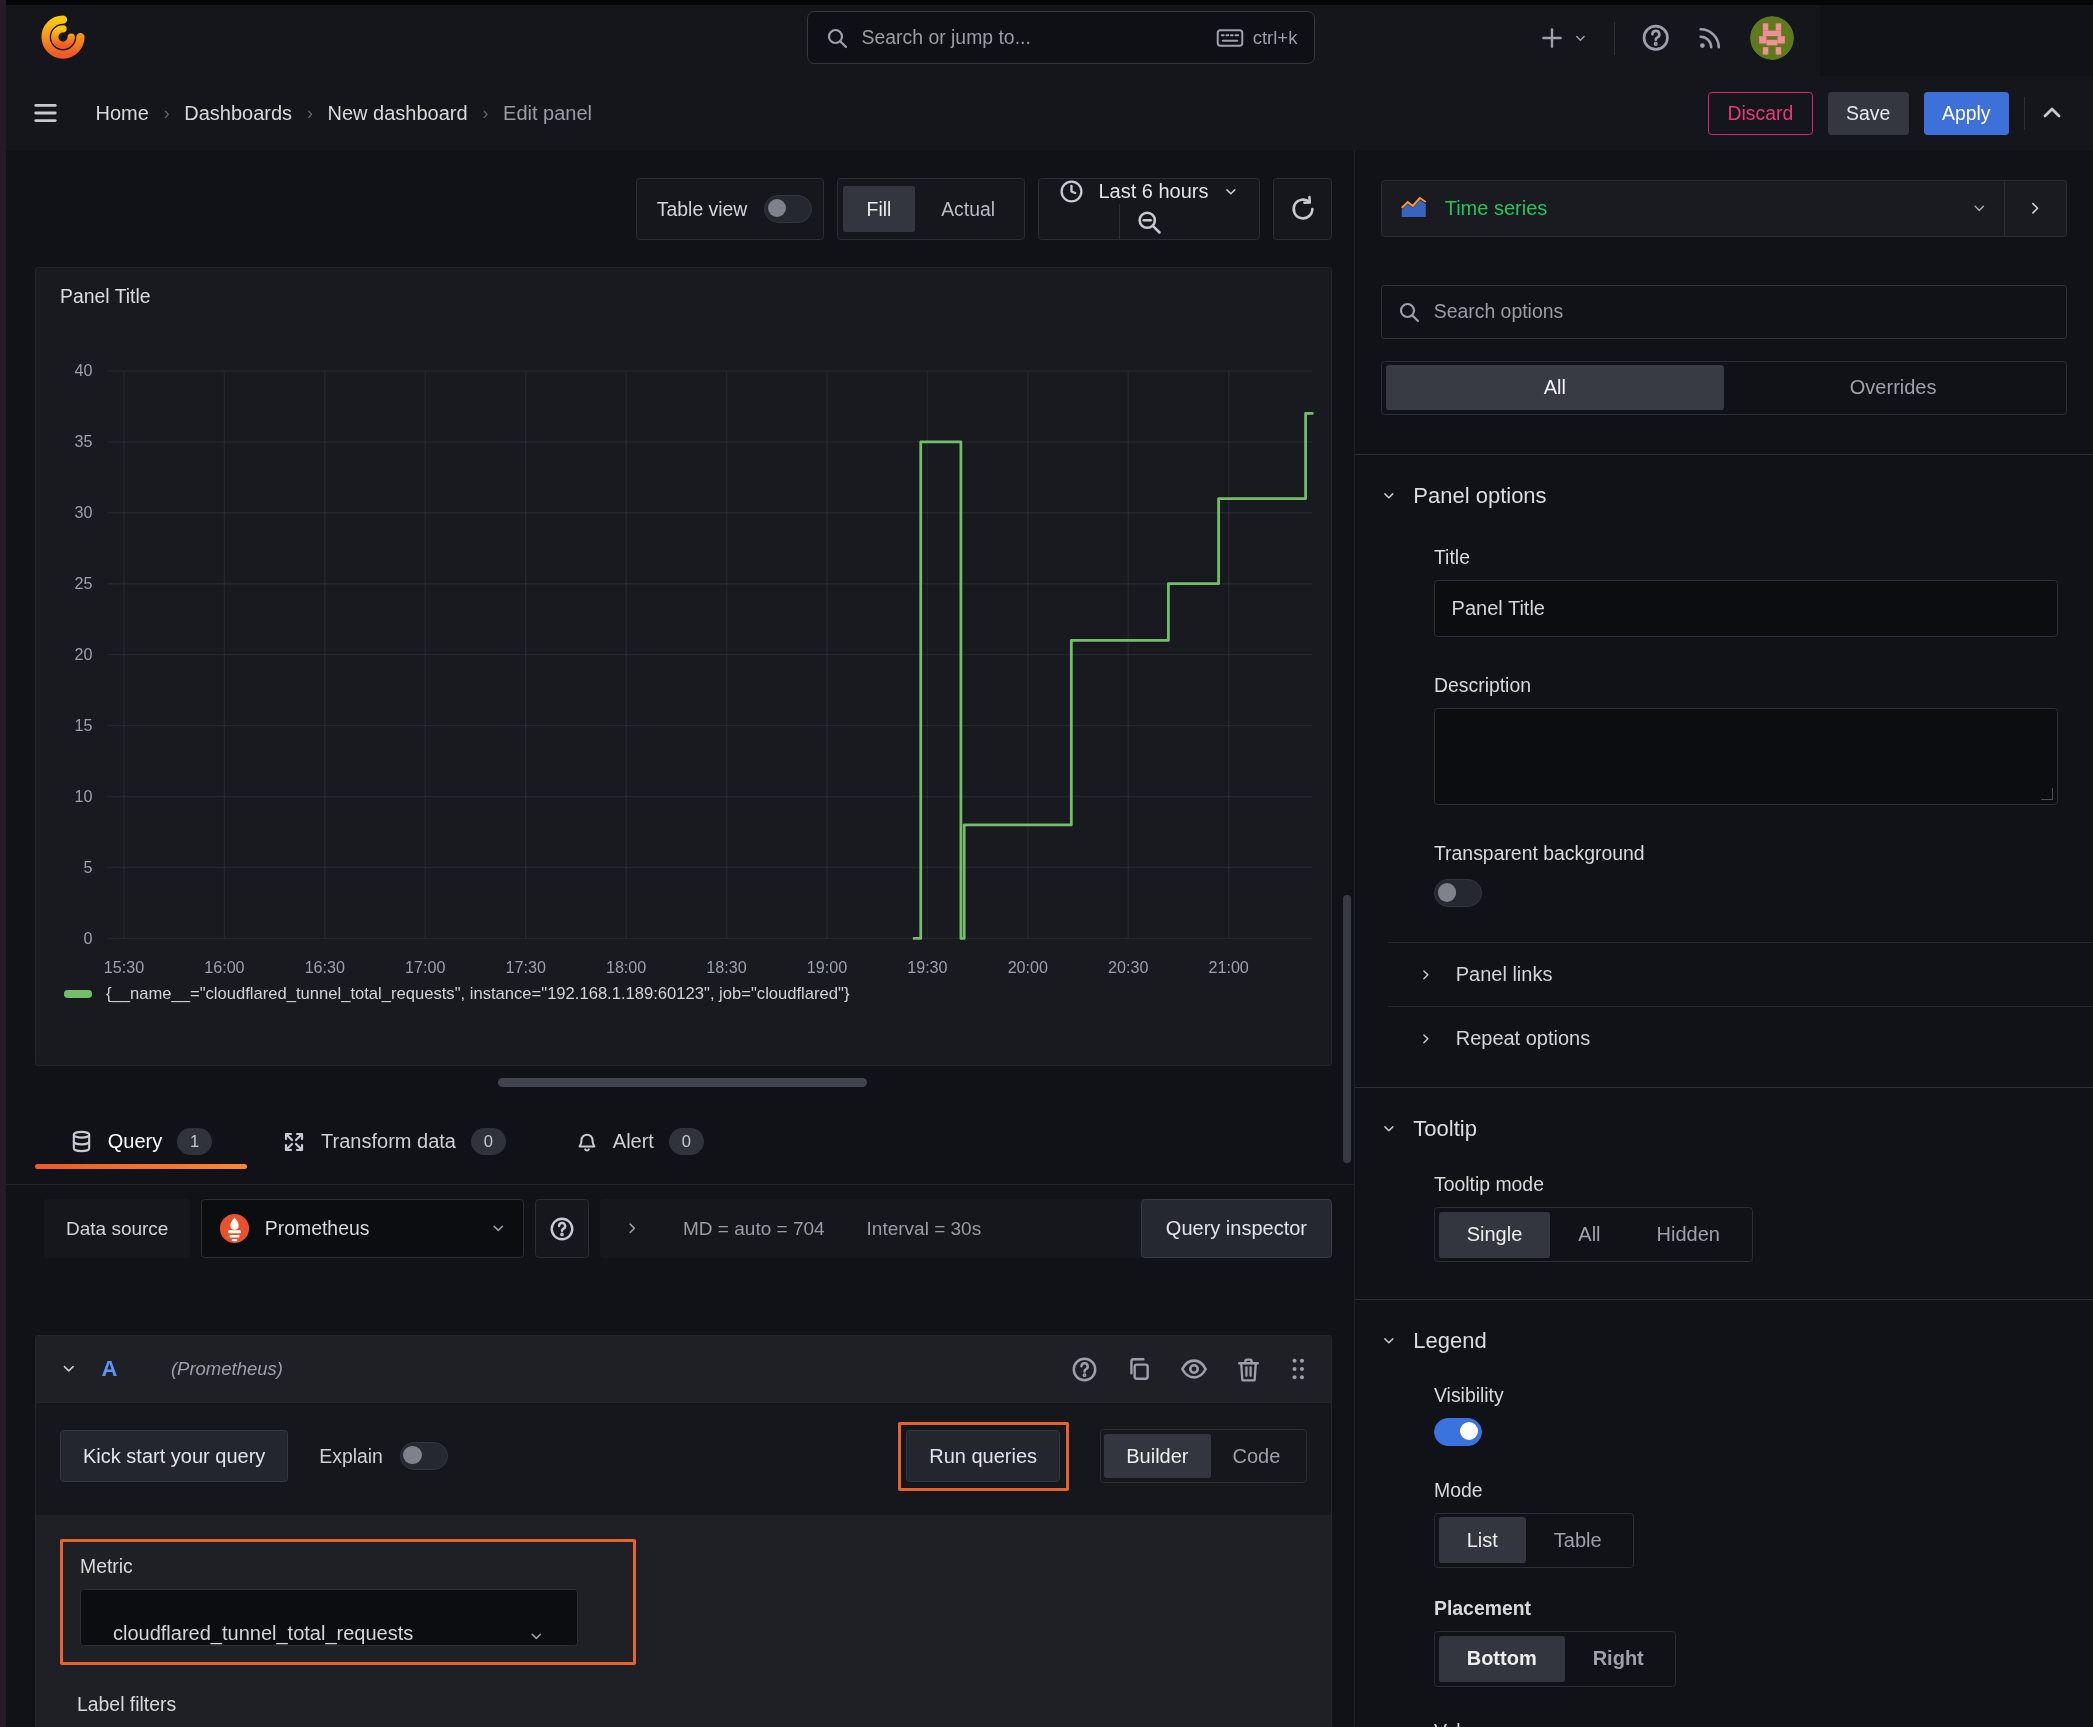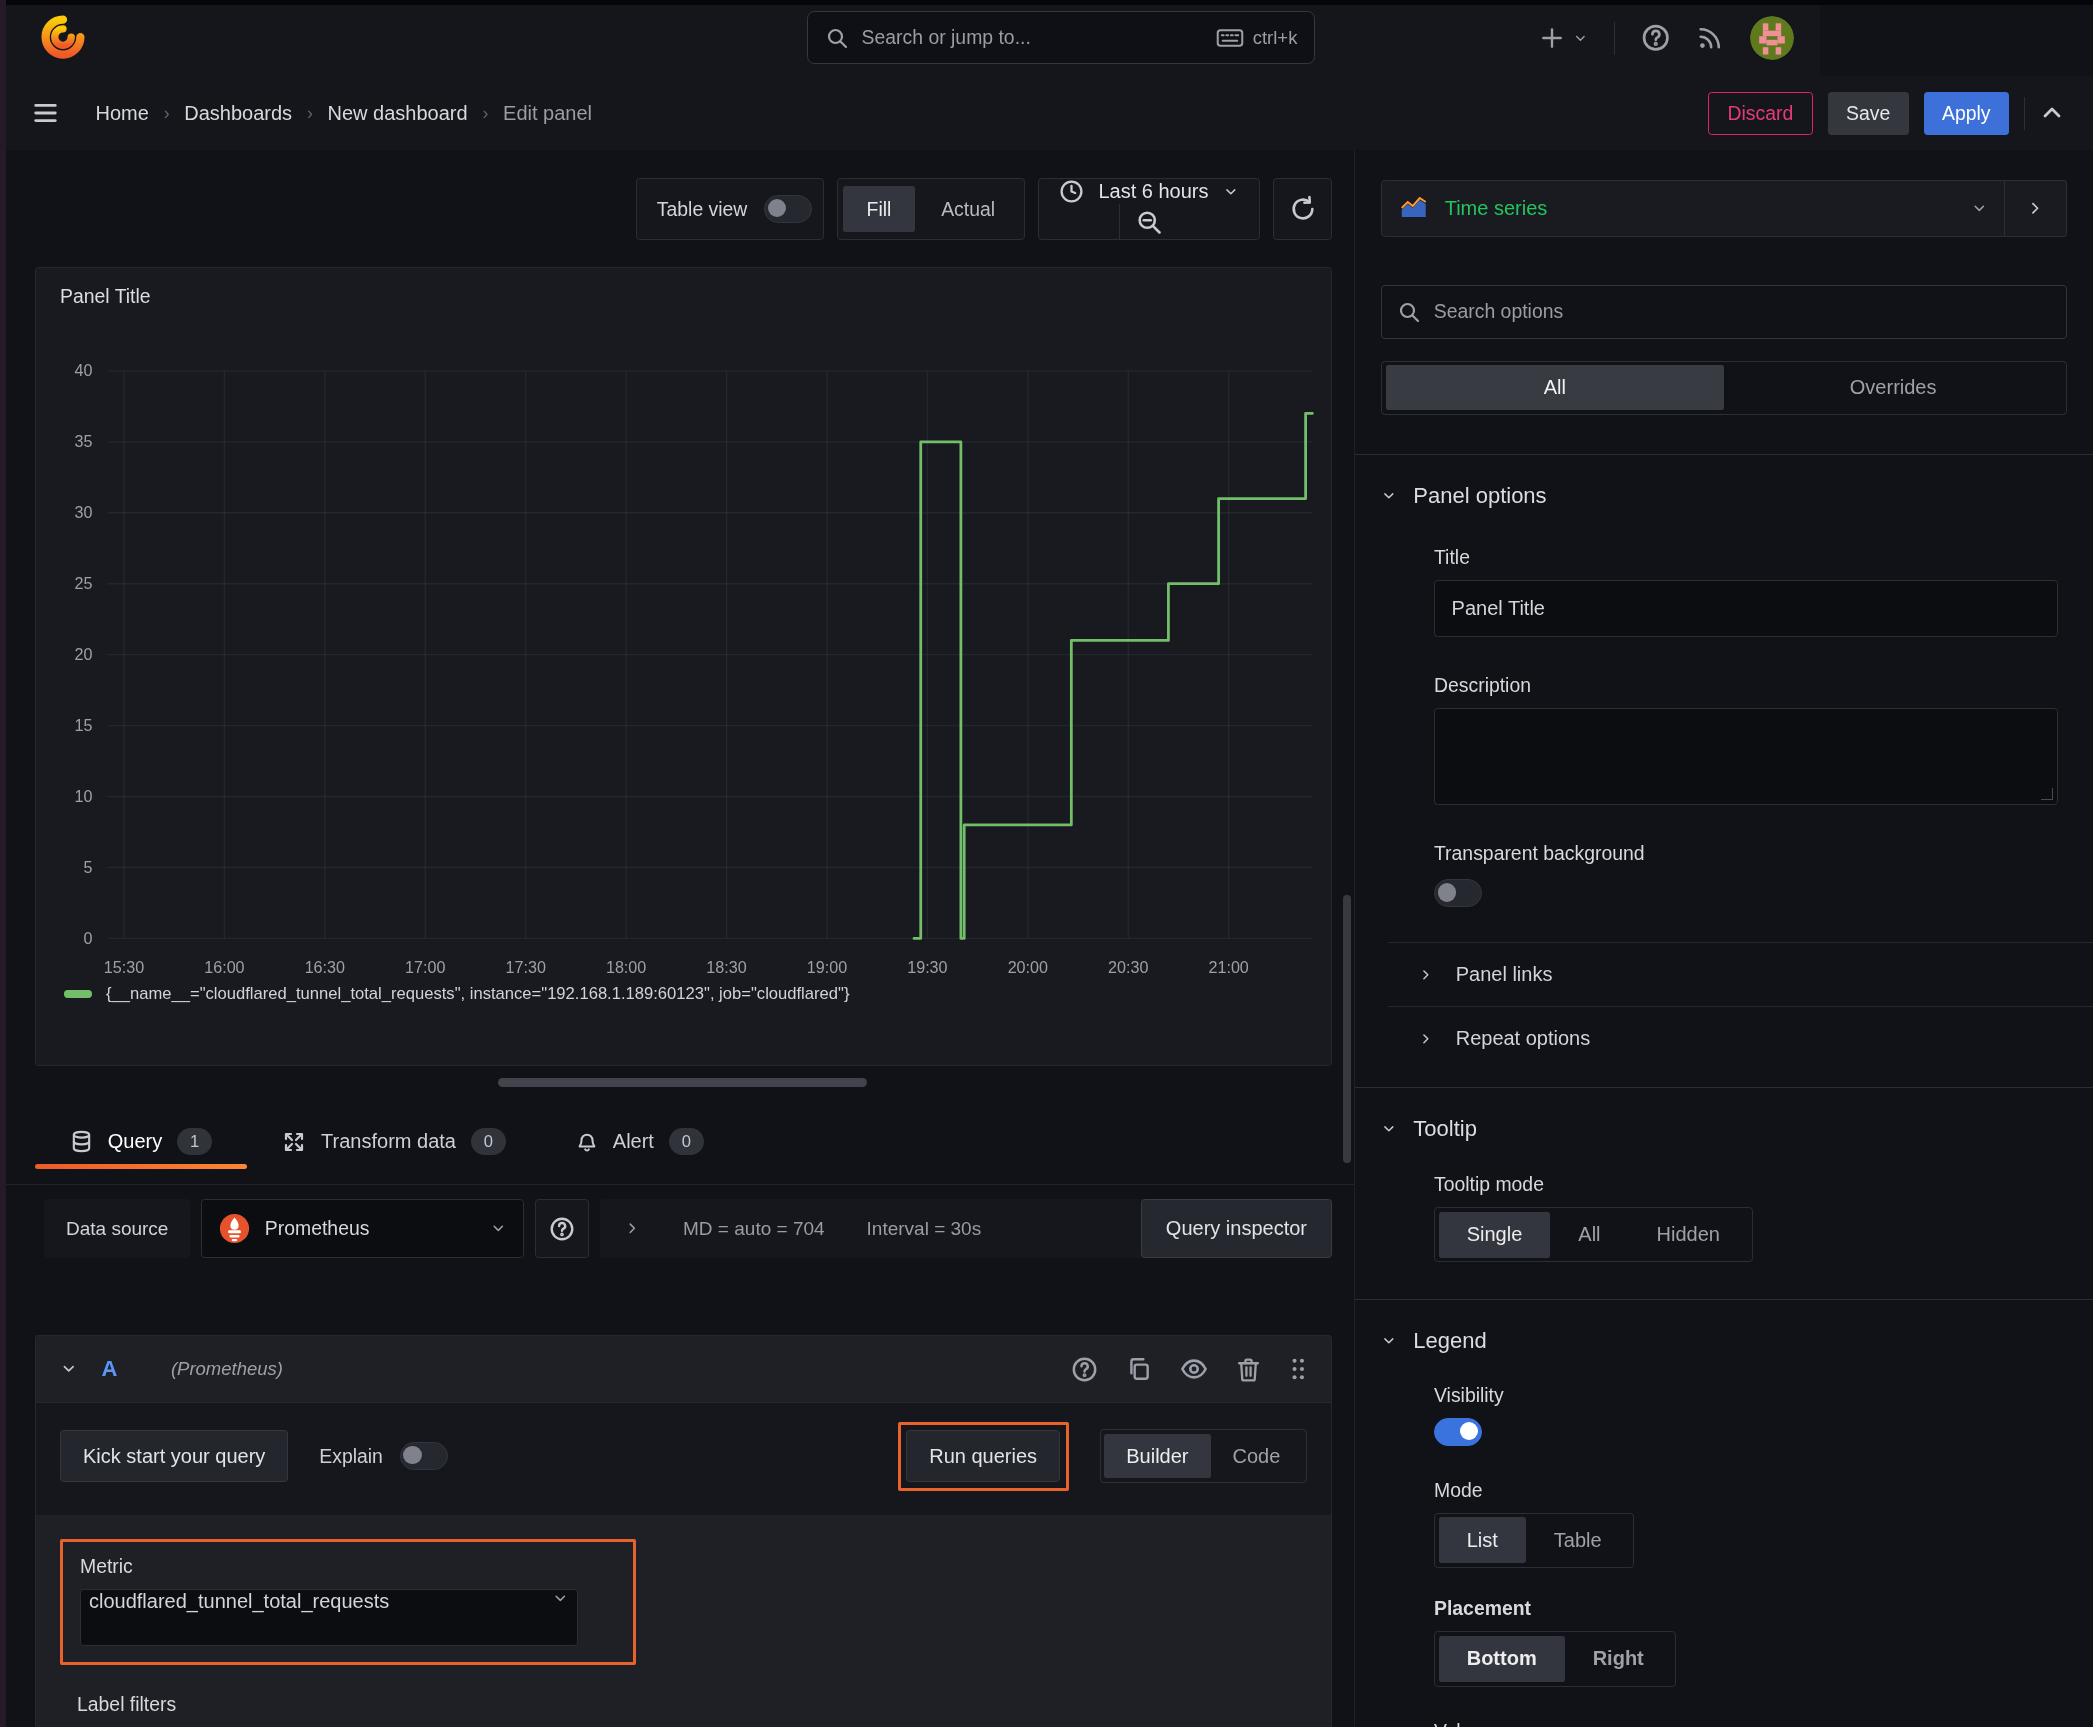--- a/index.html
+++ b/index.html
@@ -82,21 +82,21 @@
   .qhead-icons{margin-left:auto;display:flex;align-items:center;gap:28px;}
   .krow{display:flex;align-items:center;gap:31px;padding:18.5px 24px 13px;}
   .gbtn{background:#24262d;border:0.9px solid #35373f;border-radius:3.7px;height:52px;display:flex;align-items:center;padding:0 22px;font-size:20px;color:#e2e3e7;box-sizing:border-box;cursor:pointer;}
   .explain{display:flex;align-items:center;gap:16.6px;font-size:19.4px;color:#cfd0d6;}
   .krow .spacer{flex:1;}
   .ann{border:3.7px solid #e8622c;border-radius:1.8px;}
   .run-ann{padding:5.5px;display:inline-block;}
   .editor-body{margin-top:11px;background:#1e2026;padding:24px 37px 37px 41px;min-height:258px;}
   .metric-ann{display:inline-block;padding:13px 55px 16.6px 16.6px;margin-left:-16.6px;}
   .f-label{font-size:19.4px;color:#d8d9da;margin-bottom:11px;}
-  .dropdown{height:57px;background:#0c0d11;border:0.9px solid #2c2e35;border-radius:3.7px;display:flex;align-items:flex-start;gap:16.6px;padding:0 8px;font-size:20px;color:#d4d5da;box-sizing:border-box;cursor:pointer;}
+  .dropdown{height:57px;background:#0c0d11;border:0.9px solid #2c2e35;border-radius:3.7px;display:flex;align-items:flex-end;gap:16.6px;padding:0 32px;font-size:20px;color:#d4d5da;box-sizing:border-box;cursor:pointer;}
   .metric-dd{width:498px;}
   .dropdown .chev{margin-left:auto;}
   .lf-wrap{margin-top:28px;}
 
   
   .toggle{width:46px;height:26px;border-radius:922px;background:#26282f;border:0.9px solid #33353c;position:relative;cursor:pointer;flex:none;}
   .toggle .knob{position:absolute;left:2.8px;top:2.8px;width:18.5px;height:18.5px;border-radius:50%;background:#80828b;}
   .toggle.on{background:#3b73de;border-color:#3b73de;}
   .toggle.on .knob{left:auto;right:2.8px;background:#ffffff;}
 

